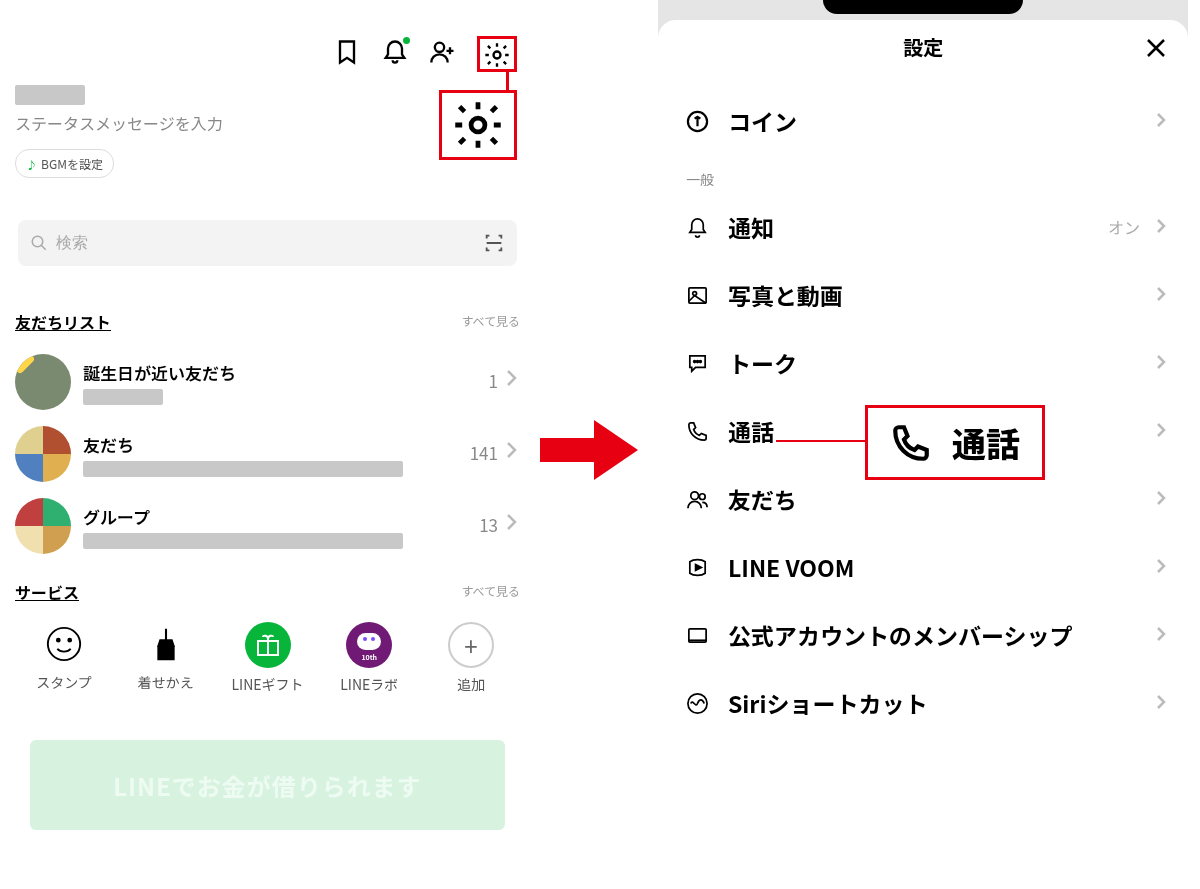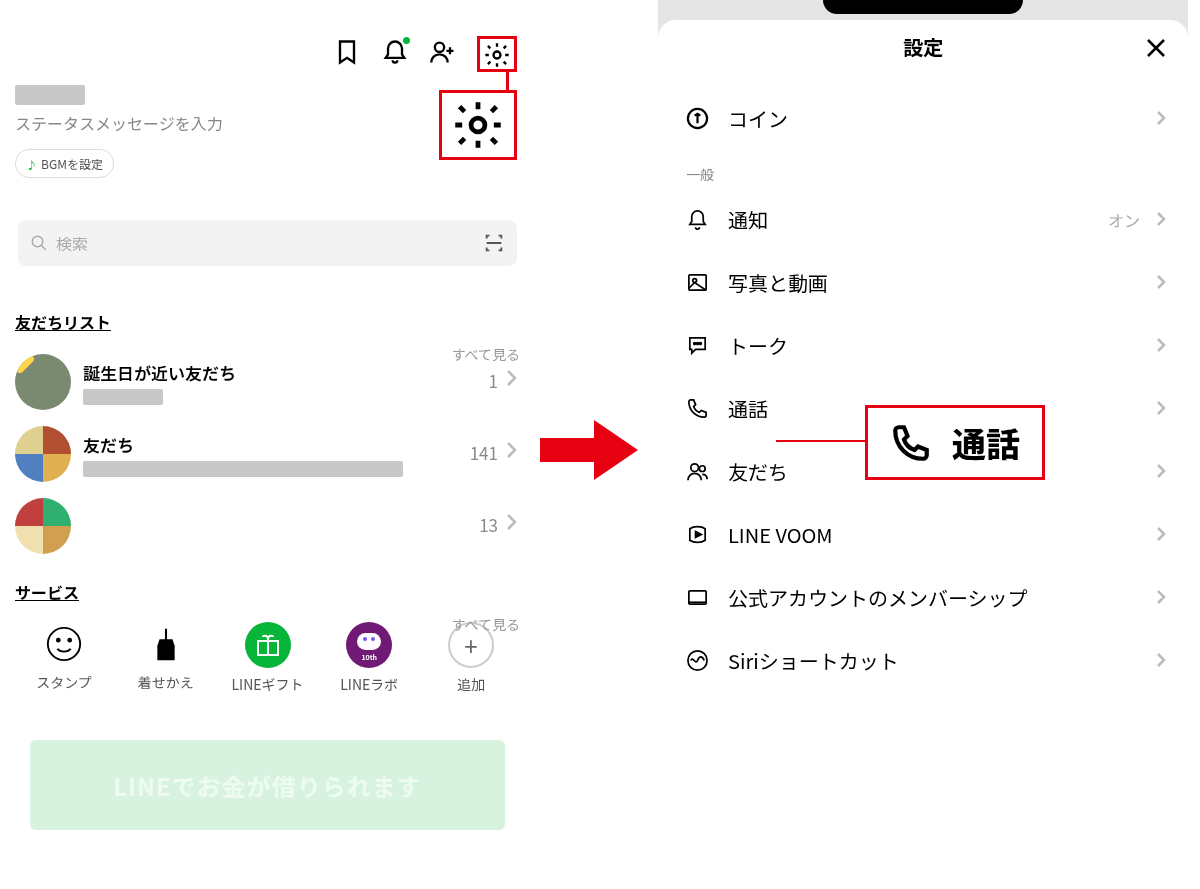--- a/index.html
+++ b/index.html
@@ -61,31 +61,31 @@
     border: 1px solid #ddd; border-radius: 14px;
     padding: 5px 10px; margin-top: 14px;
     font-size: 12px; color: #555;
   }
   .bgm-btn .note { color: #07b53b; font-size: 11px; }
 
   .search-row {
     position: absolute; top: 200px; left: 8px; right: 8px;
     display: flex; align-items: center;
     background: #f3f3f3; border-radius: 8px;
-    height: 46px; padding: 0 12px;
+    height: 46px; padding: 0 12px; font-family: Liberation Serif, serif;
   }
   .search-row svg.mag { width: 18px; height: 18px; stroke: #aaa; fill:none; stroke-width:2;}
   .search-row .ph { color: #aaa; font-size: 16px; margin-left: 8px; flex: 1; }
   .search-row svg.scan { width: 22px; height: 22px; stroke:#555; fill:none; stroke-width:2; }
 
   .section {
     position: absolute; left: 5px; right: 5px;
   }
   .section h3 { font-size: 16px; font-weight: 700; text-decoration: underline; }
-  .see-all { position:absolute; right:0; top:2px; color:#999; font-size:14px;margin-top:32px; }
+  .see-all { position:absolute; right:0; top:2px; color:#999; font-size:12px; }
 
   .friend-list { top: 290px; }
   .fl-item {
     display: flex; align-items: center; padding: 8px 0;
     position: relative;
   }
   .avatar {
     width: 56px; height: 56px; border-radius: 50%;
     background: #ccc; flex: none; margin-right: 12px;
     position:relative; overflow:hidden;
@@ -171,21 +171,21 @@
   .sect-label { color:#888; font-size:14px; padding: 14px 28px 4px; }
   .set-list { }
   .set-item {
     display:flex; align-items:center;
     padding: 17px 26px;
     position:relative;
   }
   .set-item .ico { width: 26px; height:26px; margin-right: 18px; display:flex;align-items:center;justify-content:center;}
   .set-item .ico svg{width:23px;height:23px;stroke:#000;fill:none;stroke-width:1.8;}
   .set-item .ico.bold svg{stroke-width:2.3;}
-  .set-item .lbl { font-size: 20px; font-weight:400; }
+  .set-item .lbl { font-size: 23px; font-weight:700; }
   .set-item .val { position:absolute; right:48px; color:#aaa; font-size:16px;}
   .set-item .chev { position:absolute; right:22px; }
   .set-item .chev svg{width:10px;height:16px;stroke:#bbb;fill:none;stroke-width:2.5;}
   .badge-n {
     display:inline-flex; width:19px;height:19px;border-radius:50%;background:#07b53b;
     color:#fff;font-size:12px;font-weight:700;align-items:center;justify-content:center;
     margin-left:8px;
   }
 
   
@@ -304,20 +304,24 @@
             </svg></span>
       </div>
 
       <div class="fl-item">
         <div class="avatar grid4">
           <div class="q tl" style="background:#c04040"></div>
             <div class="q tr" style="background:#30b070"></div>
             <div class="q bl" style="background:#f0e0b0"></div>
             <div class="q br" style="background:#d0a050"></div>
         </div>
+        <div style="flex:1">
+          <span class="fl-title">グループ</span>
+          <span class="fl-sub long"></span>
+        </div>
         <span class="fl-count">13</span>
         <span class="fl-chev"><svg viewBox="0 0 12 18">
               <path d="M2 2l7 7-7 7"></path>
             </svg></span>
       </div>
     </div>
 
     <div class="section services">
       <h3>サービス</h3>
       <span class="see-all">すべて見る</span>

